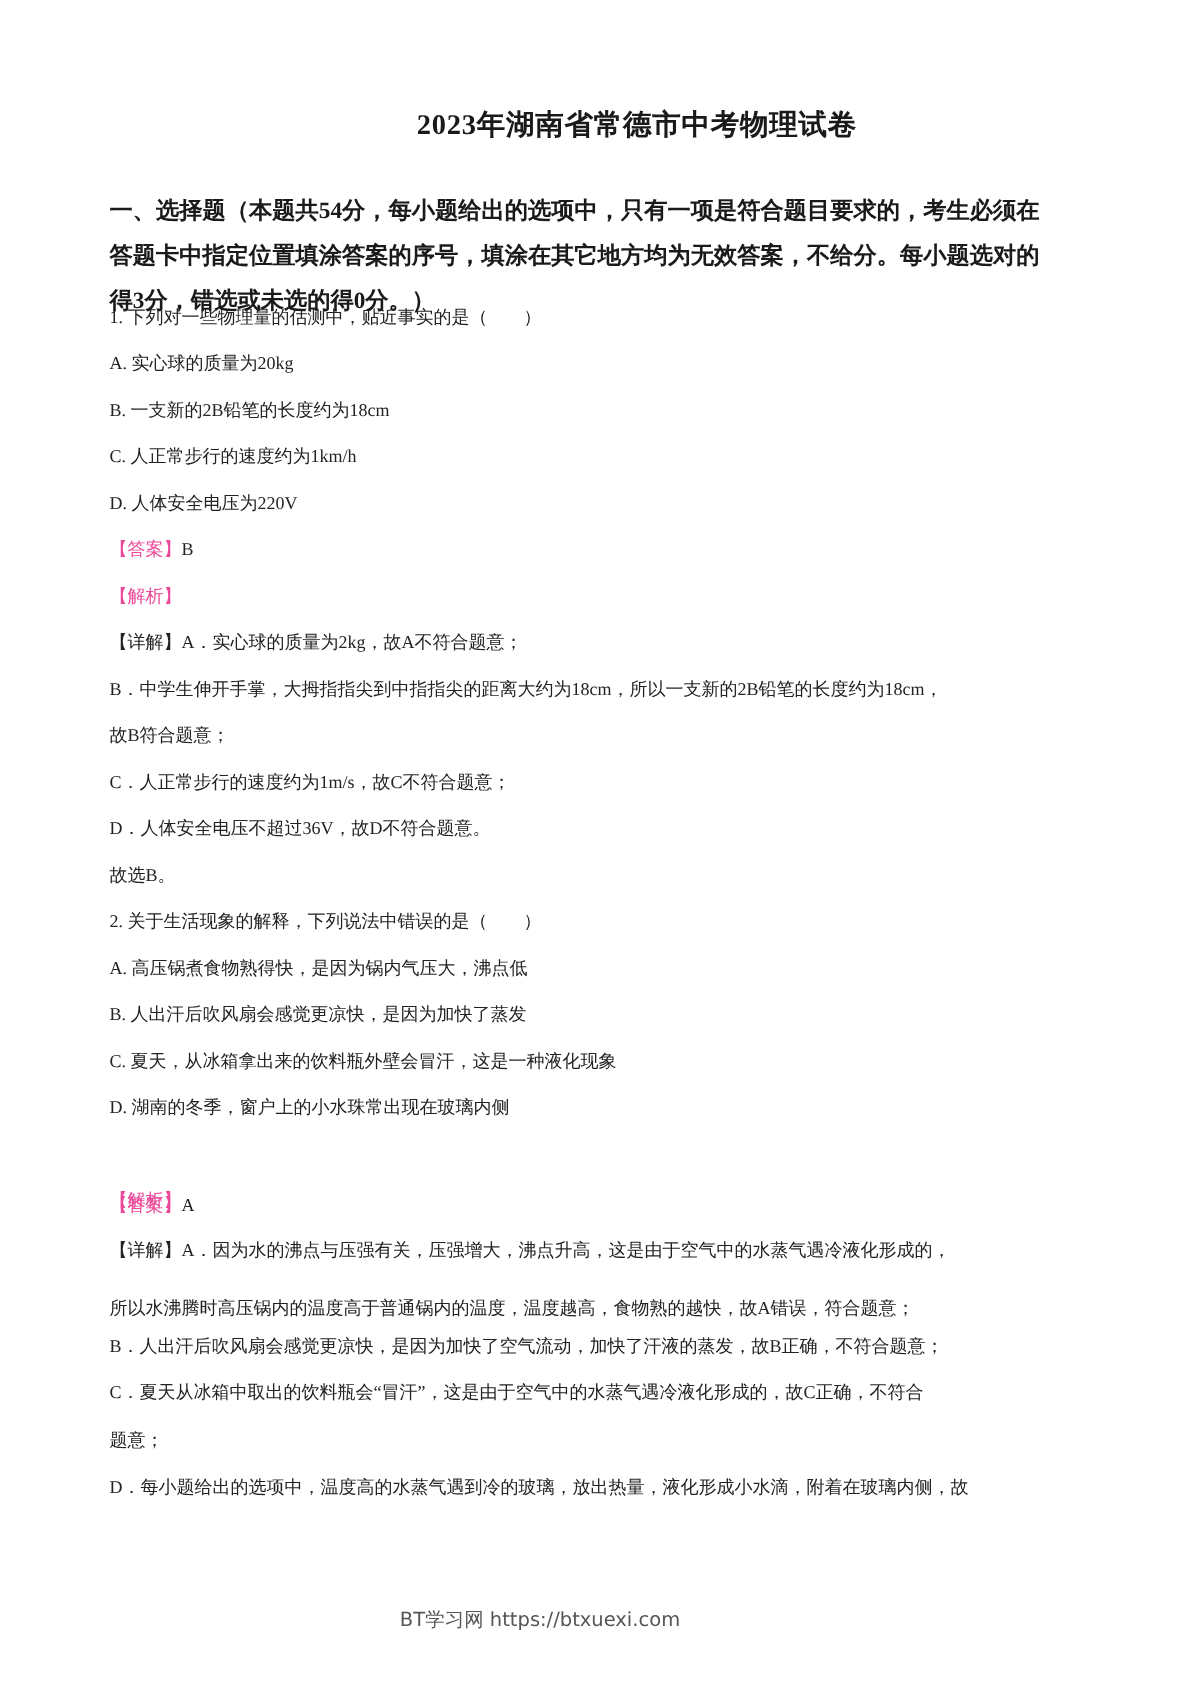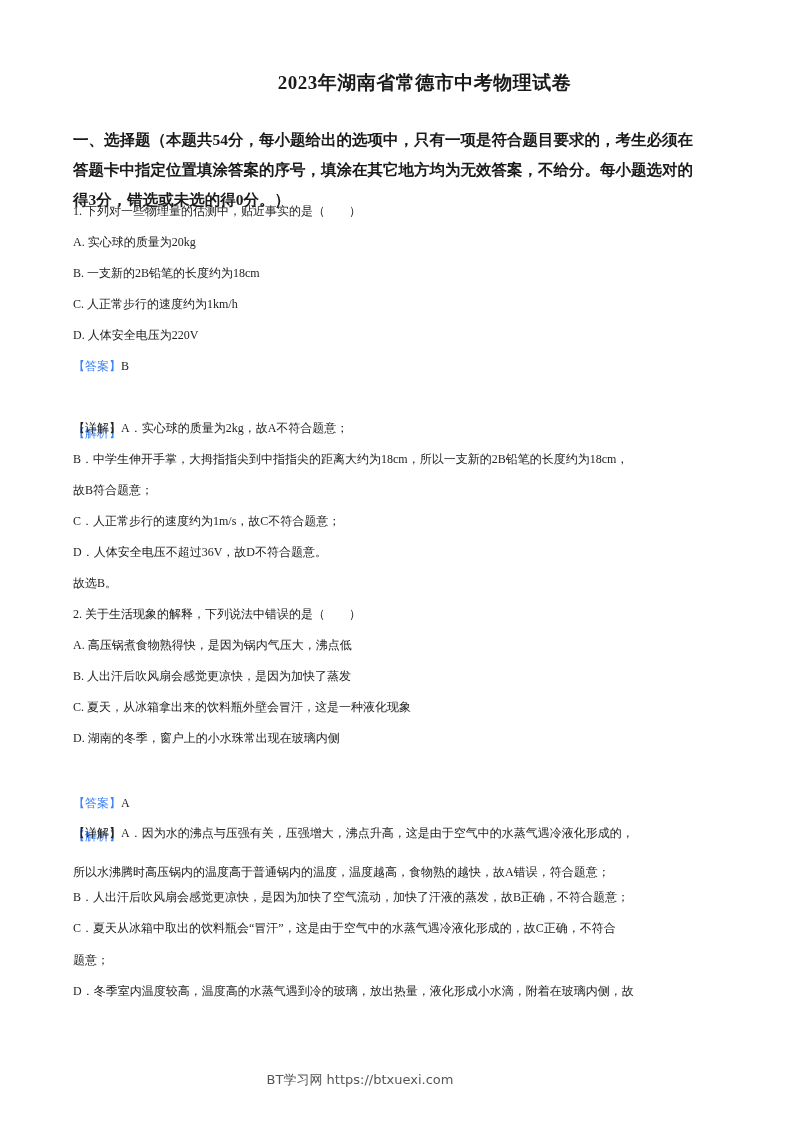--- a/index.html
+++ b/index.html
@@ -2,21 +2,21 @@
 <html><head>
 <meta charset="utf-8">
 <style>
   html, body { margin:0; padding:0; background:#ffffff; }
   body { width:793px; height:1122px; position:relative; overflow:hidden;
          font-family:"Liberation Serif","DejaVu Serif",serif; color:#1a1a1a; }
   .title { position:absolute; top:70px; left:0; width:793px; text-align:center;
            font-size:19px; font-weight:bold; letter-spacing:0.5px;margin-left:28px; }
   .sec { position:absolute; left:73px; font-size:15.5px; font-weight:bold; white-space:nowrap;margin-top:23px; }
   .line { position:absolute; left:73px; font-size:12px; white-space:nowrap; color:#222; }
-  .tag { color:#3b82f6;margin-top:36px; }
+  .tag { color:#ec4899; }
   .footer { position:absolute; top:1071px; left:0; width:720px; text-align:center;
             font-family:"DejaVu Sans","Liberation Sans",sans-serif; font-size:13px; color:#555; }
 </style>
 </head>
 <body>
 
 <div class="title">2023年湖南省常德市中考物理试卷</div>
 
 <div class="sec" style="top:107px">一、选择题（本题共54分，每小题给出的选项中，只有一项是符合题目要求的，考生必须在</div>
 <div class="sec" style="top:137px">答题卡中指定位置填涂答案的序号，填涂在其它地方均为无效答案，不给分。每小题选对的</div>
@@ -41,15 +41,15 @@
 <div class="line" style="top:668px">B. 人出汗后吹风扇会感觉更凉快，是因为加快了蒸发</div>
 <div class="line" style="top:699px">C. 夏天，从冰箱拿出来的饮料瓶外壁会冒汗，这是一种液化现象</div>
 <div class="line" style="top:730px">D. 湖南的冬季，窗户上的小水珠常出现在玻璃内侧</div>
 <div class="line" style="top:795px"><span class="tag">【答案】</span><span>A</span></div>
 <div class="line tag" style="top:792px">【解析】</div>
 <div class="line" style="top:825px"><span>【详解】</span><span>A．因为水的沸点与压强有关，压强增大，沸点升高，这是由于空气中的水蒸气遇冷液化形成的，</span></div>
 <div class="line" style="top:864px">所以水沸腾时高压锅内的温度高于普通锅内的温度，温度越高，食物熟的越快，故A错误，符合题意；</div>
 <div class="line" style="top:889px">B．人出汗后吹风扇会感觉更凉快，是因为加快了空气流动，加快了汗液的蒸发，故B正确，不符合题意；</div>
 <div class="line" style="top:920px">C．夏天从冰箱中取出的饮料瓶会“冒汗”，这是由于空气中的水蒸气遇冷液化形成的，故C正确，不符合</div>
 <div class="line" style="top:952px">题意；</div>
-<div class="line" style="top:983px">D．冬季室内温度较高，温度高的水蒸气遇到冷的玻璃，放出热量，液化形成小水滴，附着在玻璃内侧，故</div>
+<div class="line" style="top:983px">D．每小题给出的选项中，温度高的水蒸气遇到冷的玻璃，放出热量，液化形成小水滴，附着在玻璃内侧，故</div>
 
 <div class="footer">BT学习网 https://btxuexi.com</div>
 
 </body></html>

